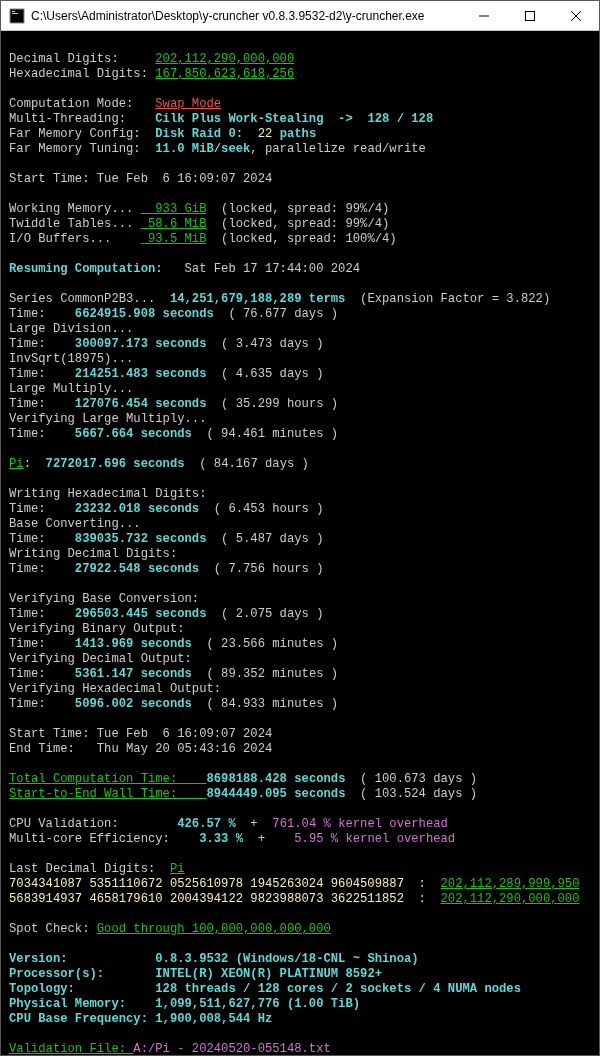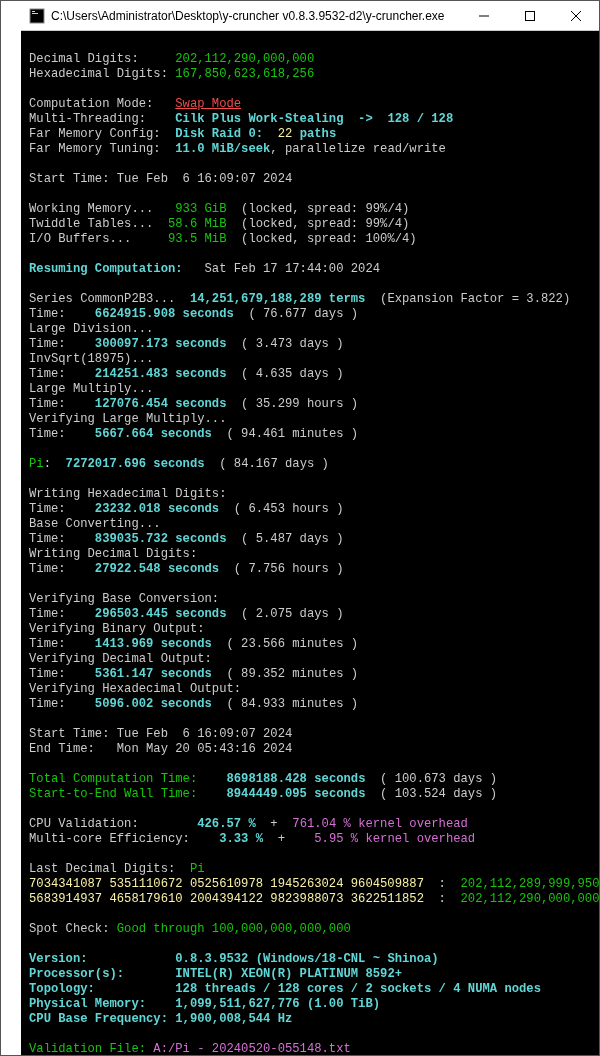--- a/index.html
+++ b/index.html
@@ -9,21 +9,20 @@
     font-size: 12px;
     width: 600px;
   }
   .window {
     width: 600px;
     height: 1056px;
     background: #fff;
     border: 1px solid #555;
     display: flex;
     flex-direction: column;
-    padding-left: 20px;
   }
   .titlebar {
     height: 30px;
     background: #fff;
     display: flex;
     align-items: center;
     border-bottom: 1px solid #ccc;
     font-family: "Segoe UI", sans-serif;
     font-size: 12px;
     color: #000;
@@ -46,21 +45,21 @@
     background: #000;
     color: #ccc;
     padding: 6px 8px 8px 8px;
     overflow: hidden;
     font-family: "Consolas", "Courier New", monospace;
     font-size: 12.2px;
     line-height: 15px;
     white-space: pre;
   }
   .w { color: #ccc; }
-  .g { color: #16c60c; }
+  .g { color: #16c60c; text-decoration: underline; }
   .c { color: #61d6d6; font-weight: bold; }
   .r { color: #f14c4c; text-decoration: underline; }
   .y { color: #f9f1a5; }
   .m { color: #d670d6; }
 </style>
 </head>
 <body>
 
 <div class="window">
   <div class="titlebar">
@@ -132,21 +131,21 @@
 <span class="w">Verifying Base Conversion:</span>
 <span class="w">Time:    </span><span class="c">296503.445 seconds</span><span class="w">  ( 2.075 days )</span>
 <span class="w">Verifying Binary Output:</span>
 <span class="w">Time:    </span><span class="c">1413.969 seconds</span><span class="w">  ( 23.566 minutes )</span>
 <span class="w">Verifying Decimal Output:</span>
 <span class="w">Time:    </span><span class="c">5361.147 seconds</span><span class="w">  ( 89.352 minutes )</span>
 <span class="w">Verifying Hexadecimal Output:</span>
 <span class="w">Time:    </span><span class="c">5096.002 seconds</span><span class="w">  ( 84.933 minutes )</span>
 
 <span class="w">Start Time: </span><span class="w">Tue Feb  6 16:09:07 2024</span>
-<span class="w">End Time:   </span><span class="w">Mon May 20 05:43:16 2024</span>
+<span class="w">End Time:   </span><span class="w">Thu May 20 05:43:16 2024</span>
 
 <span class="g">Total Computation Time:    </span><span class="c">8698188.428 seconds</span><span class="w">  ( 100.673 days )</span>
 <span class="g">Start-to-End Wall Time:    </span><span class="c">8944449.095 seconds</span><span class="w">  ( 103.524 days )</span>
 
 <span class="w">CPU Validation:        </span><span class="c">426.57 %</span><span class="w">  +  </span><span class="m">761.04 % kernel overhead</span>
 <span class="w">Multi-core Efficiency:  </span><span class="c">  3.33 %</span><span class="w">  +  </span><span class="m">  5.95 % kernel overhead</span>
 
 <span class="w">Last Decimal Digits:  </span><span class="g">Pi</span>
 <span class="y">7034341087 5351110672 0525610978 1945263024 9604509887</span><span class="w">  :  </span><span class="g">202,112,289,999,950</span>
 <span class="y">5683914937 4658179610 2004394122 9823988073 3622511852</span><span class="w">  :  </span><span class="g">202,112,290,000,000</span>

